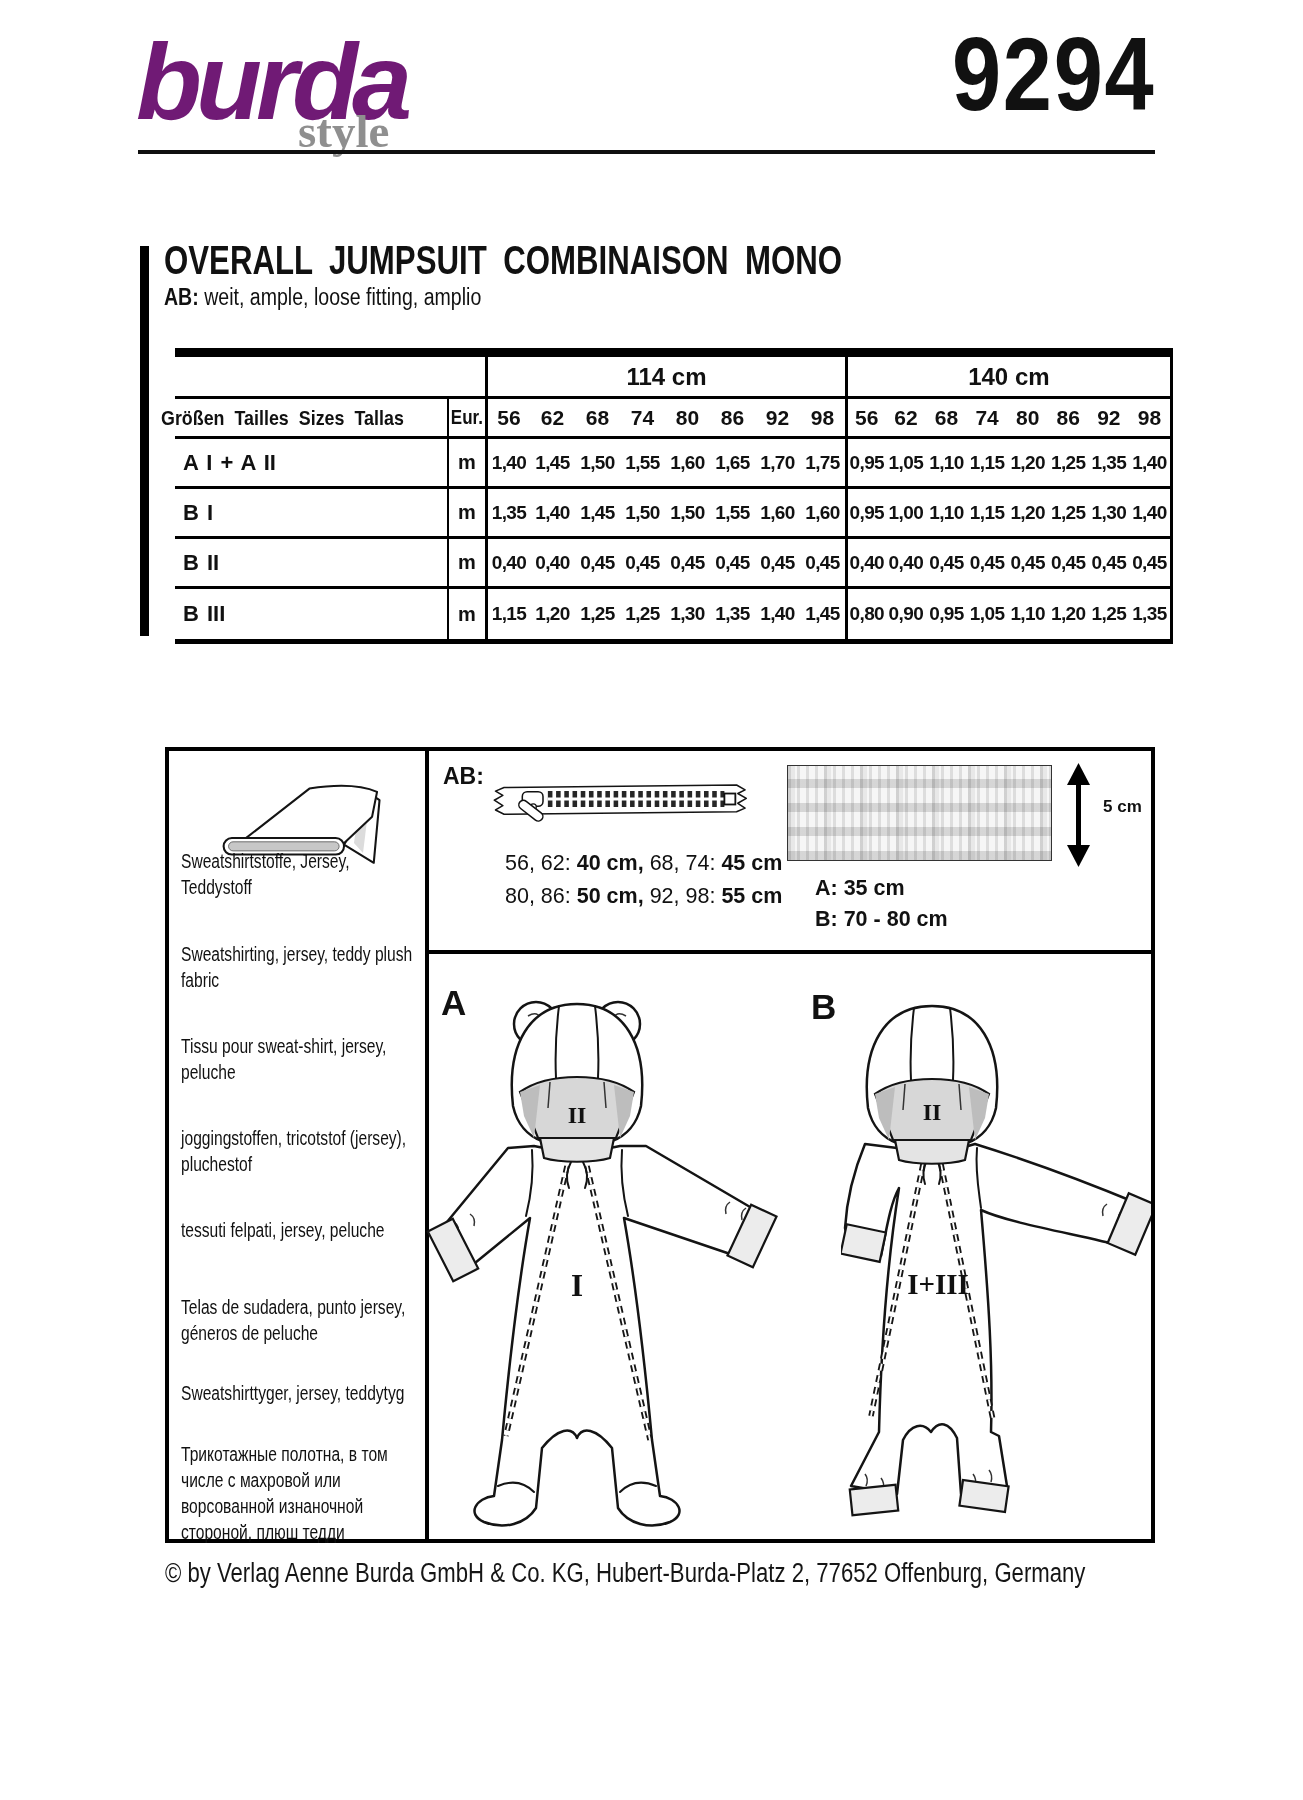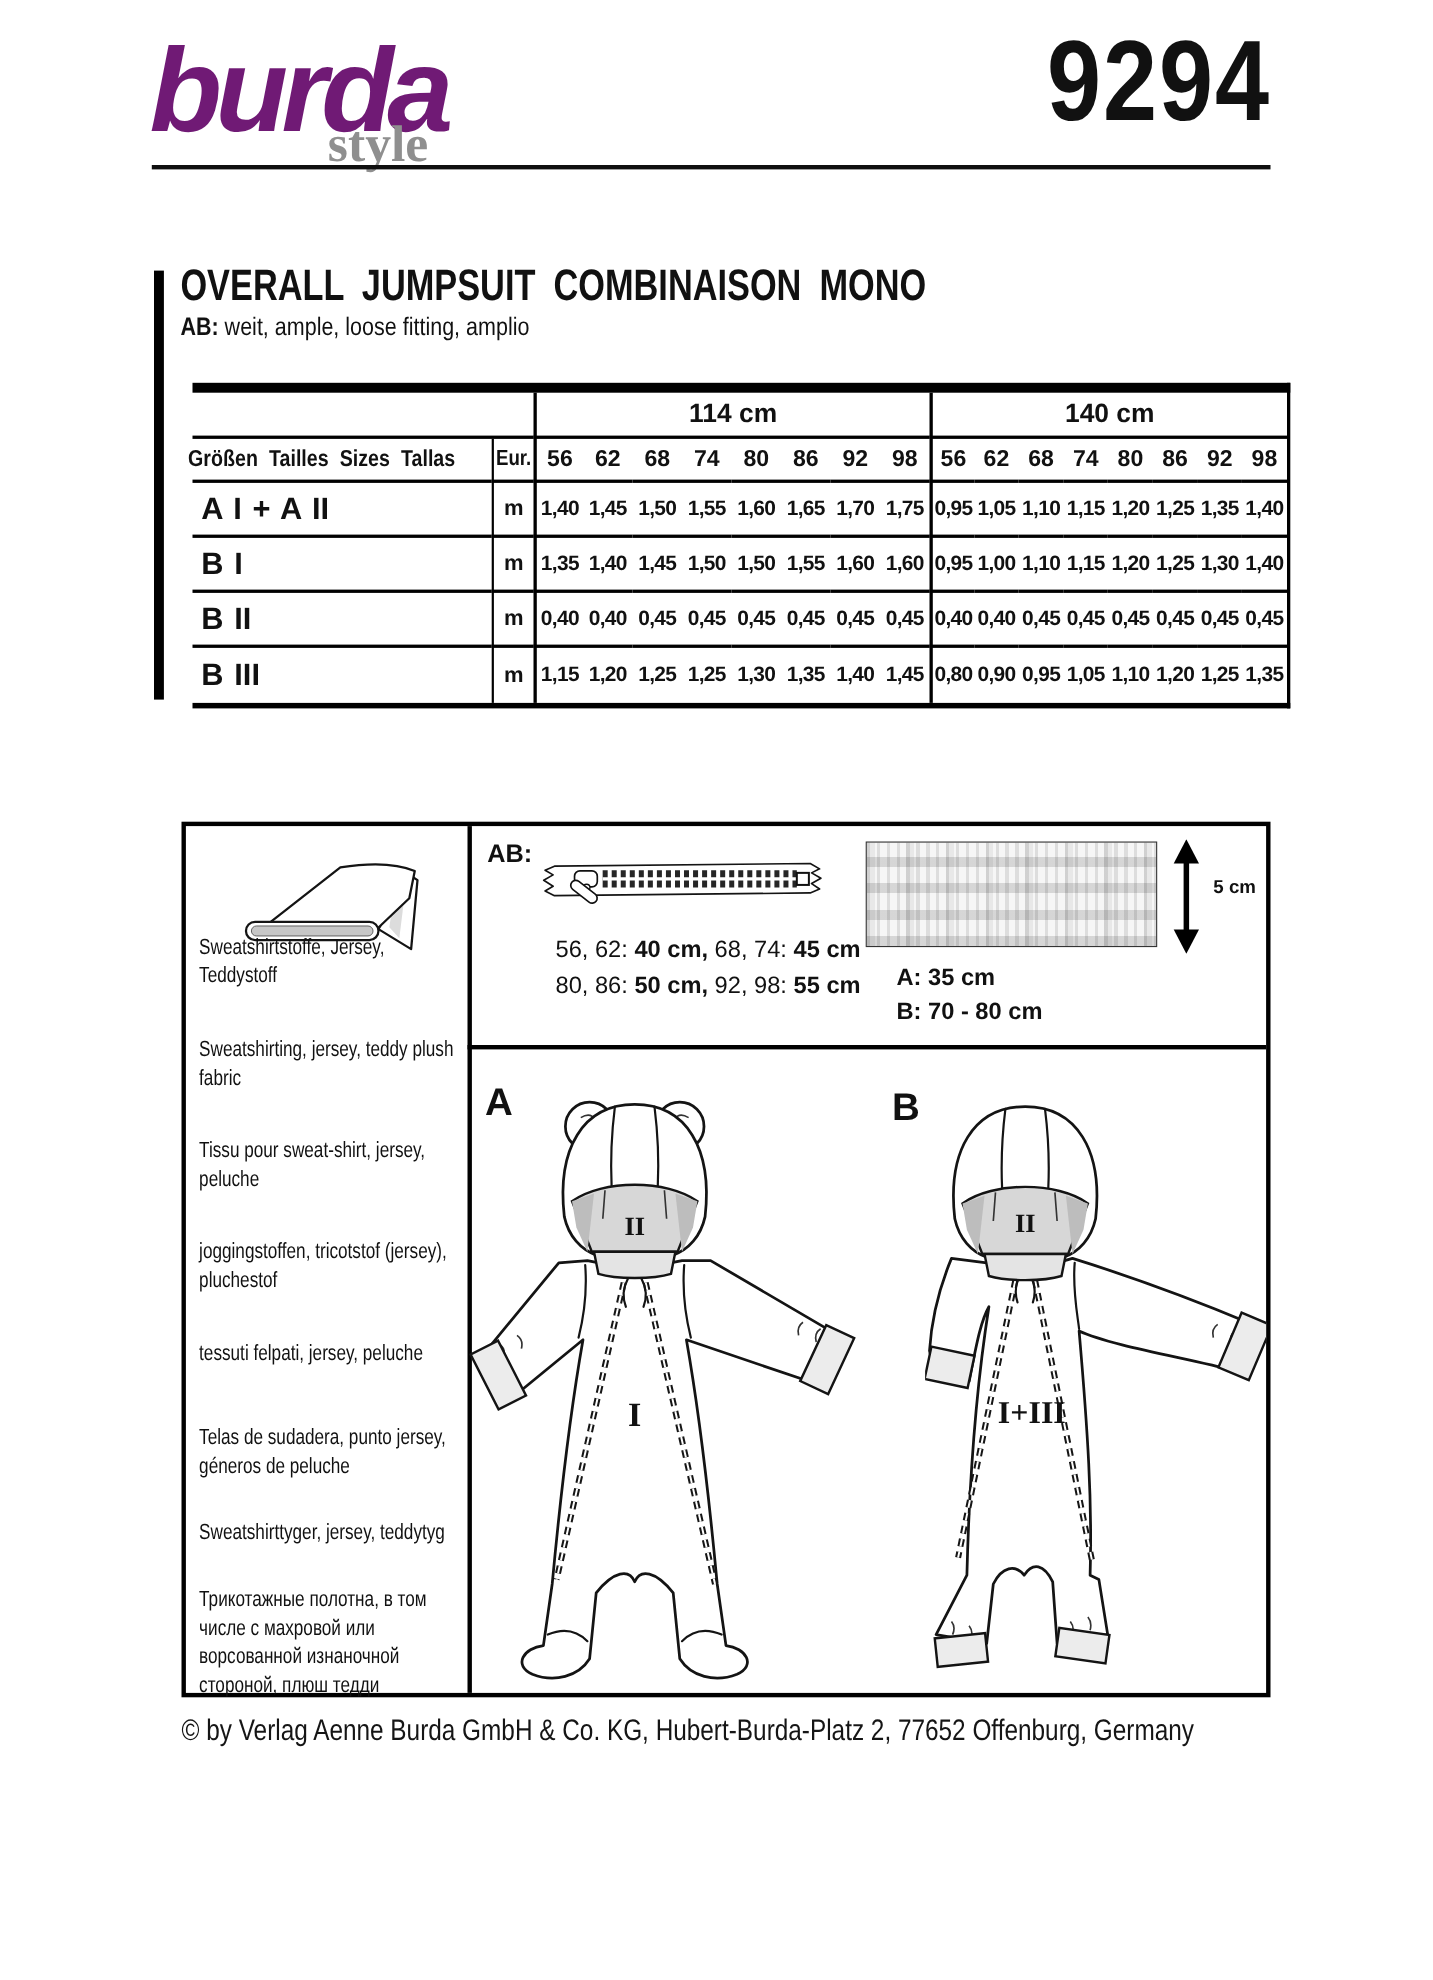--- a/index.html
+++ b/index.html
@@ -29,27 +29,27 @@
     grid-template-rows:42px 40px 50px 50px 50px 50px;
     border-top:9px solid #000; border-bottom:5px solid #000; border-right:3px solid #000;margin-left:15px; }
   .c { display:flex; align-items:center; justify-content:center; font-weight:bold; }
   .bb { border-bottom:3px solid #000; }
   .bl { border-left:3px solid #000; }
   .bl2 { border-left:2.5px solid #000; }
   .gh { font-size:24px; }
   .span2 { grid-column:1 / 3; }
   .span8a { grid-column:3 / 11; }
   .span8b { grid-column:11 / 19; }
-  .hdr-lbl { justify-content:center; padding-left:6px; }
+  .hdr-lbl { justify-content:flex-end; padding-left:6px; }
   .hdr-lbl span { font-size:21px; white-space:nowrap; word-spacing:6px; transform:scaleX(0.85); transform-origin:left center; }
   .unit { font-size:20px; }
   .unit span { transform:scaleX(0.85); transform-origin:center; }
   .sz { font-size:21px; }
   .val { font-size:19px; letter-spacing:-0.6px; }
-  .rowlbl { justify-content:flex-start; padding-left:8px; font-size:28px; word-spacing:2px;text-align:center; }
+  .rowlbl { justify-content:flex-start; padding-left:8px; font-size:22px; word-spacing:2px;text-align:center; }
   
   .info-box { position:absolute; left:165px; top:747px; width:990px; height:796px; border:4px solid #000; }
   .vdiv { position:absolute; left:256px; top:0; width:4px; height:100%; background:#000; }
   .hdiv { position:absolute; left:256px; top:199px; width:726px; height:4px; background:#000; }
   .mat { position:absolute; left:12px; font-size:20px; line-height:26px; white-space:pre-line;
     transform:scaleX(0.78); transform-origin:left top; width:320px; }
   .ab-label { position:absolute; left:274px; top:12px; font-size:23px; font-weight:bold; }
   .zip-svg { position:absolute; left:318px; top:6px; }
   .zip-text { position:absolute; left:336px; top:96px; font-size:21.5px; line-height:33px; white-space:nowrap; }
   .zip-text b { font-weight:bold; }

